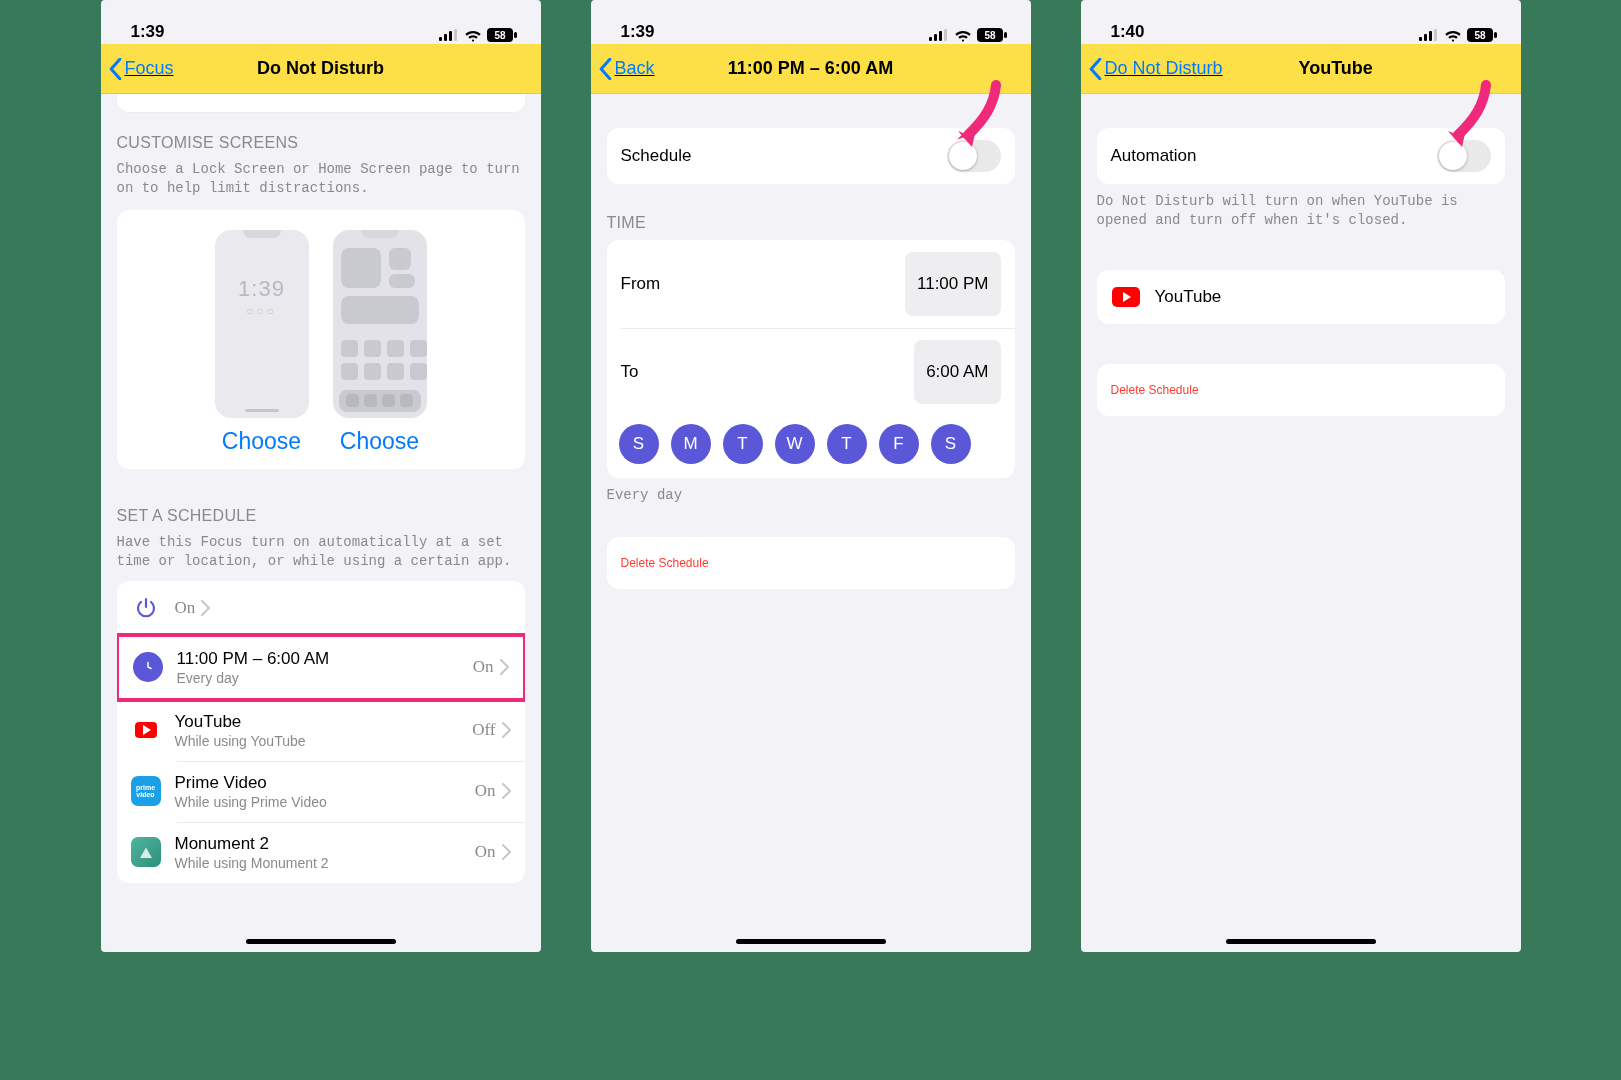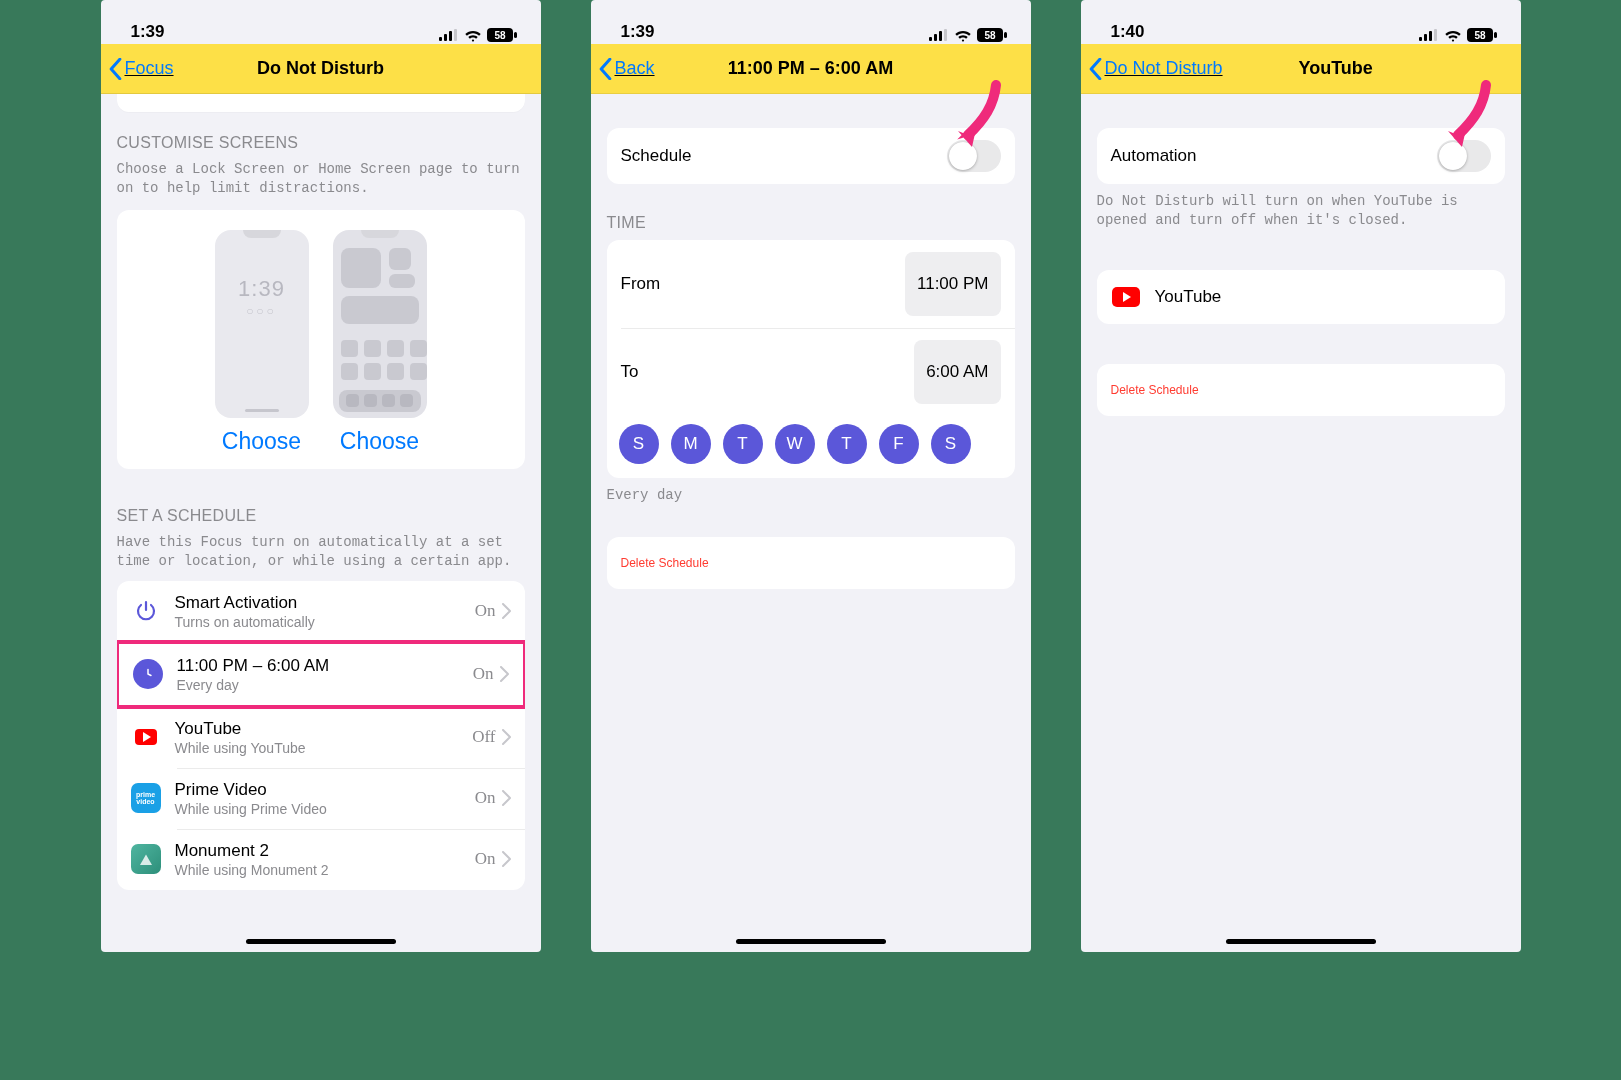--- a/index.html
+++ b/index.html
@@ -299,24 +299,20 @@
     <div class="section-desc">Have this Focus turn on automatically at a set time or location, or while using a certain app.</div>
     <div class="card">
 
       <div class="row">
         <div class="row-icon" style="background:transparent">
           <svg width="24" height="24" viewBox="0 0 24 24">
                 <path d="M12 3v8" stroke="#5b57d9" stroke-width="2.2" stroke-linecap="round"></path>
                 <path d="M7 6a8 8 0 1 0 10 0" stroke="#5b57d9" stroke-width="2.2" fill="none" stroke-linecap="round"></path>
               </svg>
         </div>
-        <div class="row-txt">
-          <div class="row-title">Smart Activation</div>
-          <div class="row-sub">Turns on automatically</div>
-        </div>
         <div class="row-value">On</div>
         <svg class="row-chevron" width="9" height="16" viewBox="0 0 9 16">
               <path d="m1 1 7 7-7 7" stroke="#c7c7cc" stroke-width="2" fill="none" stroke-linecap="round" stroke-linejoin="round"></path>
             </svg>
       </div>
 
       <div class="highlight-box">
       <div class="row">
         <div class="row-icon" style="background:#5b57d9;border-radius:50%">
           <svg width="18" height="18" viewBox="0 0 24 24">

